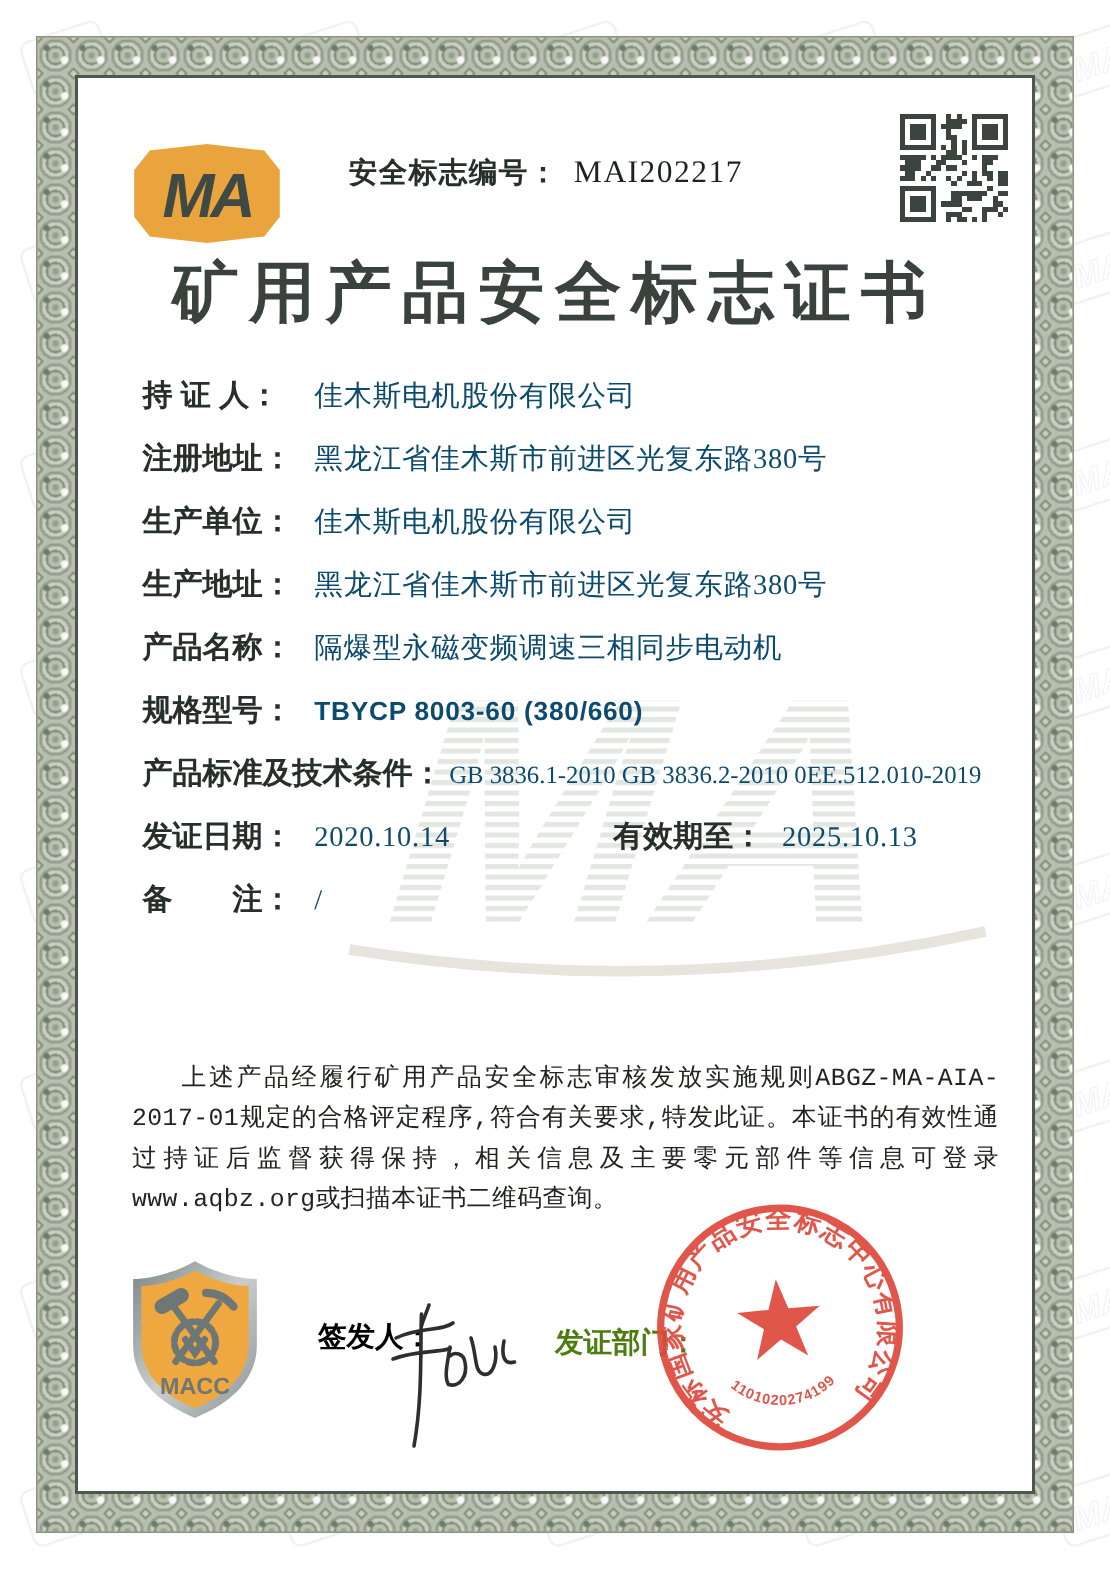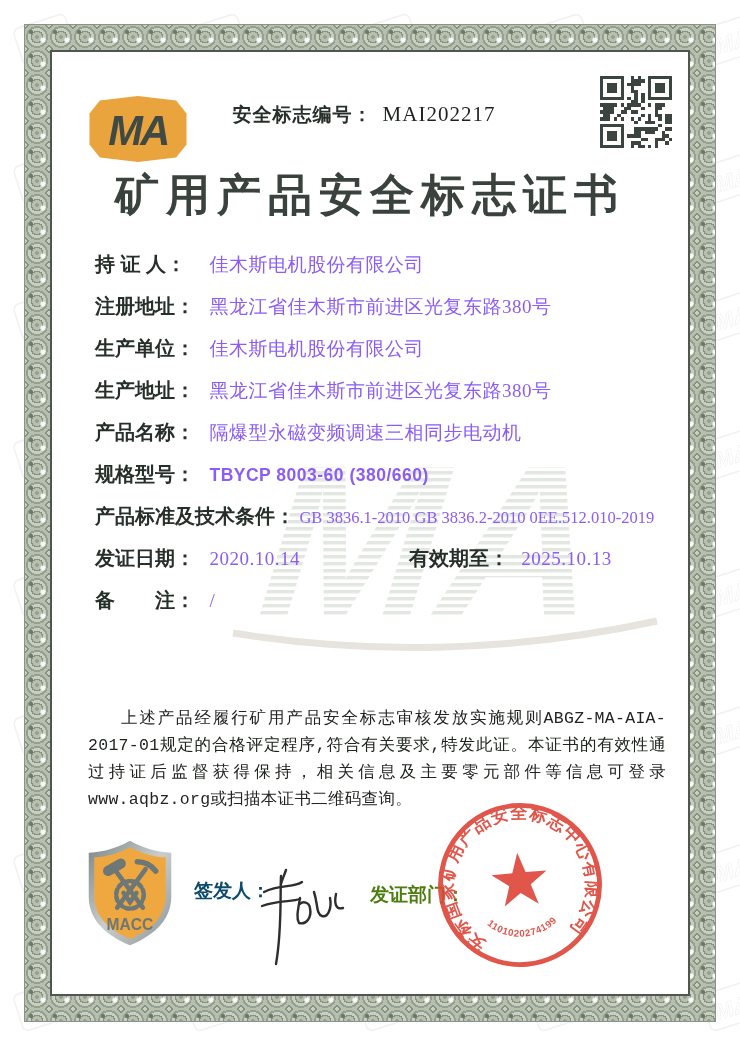--- a/index.html
+++ b/index.html
@@ -36,34 +36,34 @@
 
   .cert-title{
     position:absolute;left:0;right:0;top:116px;text-align:center;
     font-family:"Liberation Serif",serif;font-weight:900;font-size:44px;
     letter-spacing:7px;color:#39423d;white-space:nowrap;
   }
 
   .fields{position:absolute;left:45px;right:10px;top:203px;}
   .row{margin-bottom:18px;line-height:22px;white-space:nowrap;}
   .lbl{display:inline-block;min-width:110px;font-size:20px;font-weight:bold;color:#272f2a;}
-  .val{font-family:"Liberation Serif",serif;font-size:19px;color:#8b5cf6;letter-spacing:.5px;}
+  .val{font-family:"Liberation Serif",serif;font-size:19px;color:#0c4a6e;letter-spacing:.5px;}
   .val-std{font-size:16.5px;letter-spacing:0;}
   .val-model{font-family:"Liberation Sans",sans-serif;font-weight:bold;font-size:17.5px;letter-spacing:.5px;}
   .dates-row .val{display:inline-block;min-width:195px;}
   .lbl2{display:inline-block;font-size:20px;font-weight:bold;color:#272f2a;margin-right:8px;}
 
   .statement{
     position:absolute;left:38px;right:24px;top:655px;
     font-family:Liberation Mono, monospace;font-size:16.5px;line-height:27px;
     color:#20251f;text-align:justify;text-indent:2em;letter-spacing:.3px;
   }
 
   .shield{position:absolute;left:34px;top:788px;}
-  .issuer-label{position:absolute;left:144px;top:828px;font-size:19px;font-weight:bold;color:#0c4a6e;}
+  .issuer-label{position:absolute;left:162px;top:828px;font-size:19px;font-weight:bold;color:#000000;}
   .signature{position:absolute;left:200px;top:796px;}
   .dept-label{position:absolute;left:320px;top:832px;font-size:19px;font-weight:bold;color:#4d7c0f;text-align:right;}
   .seal{position:absolute;left:384px;top:749px;transform:rotate(-5deg);opacity:.93;}
 </style>
 </head>
 <body>
 
 <div class="page">
 
   <svg class="wm-tiles" width="740" height="1046">

